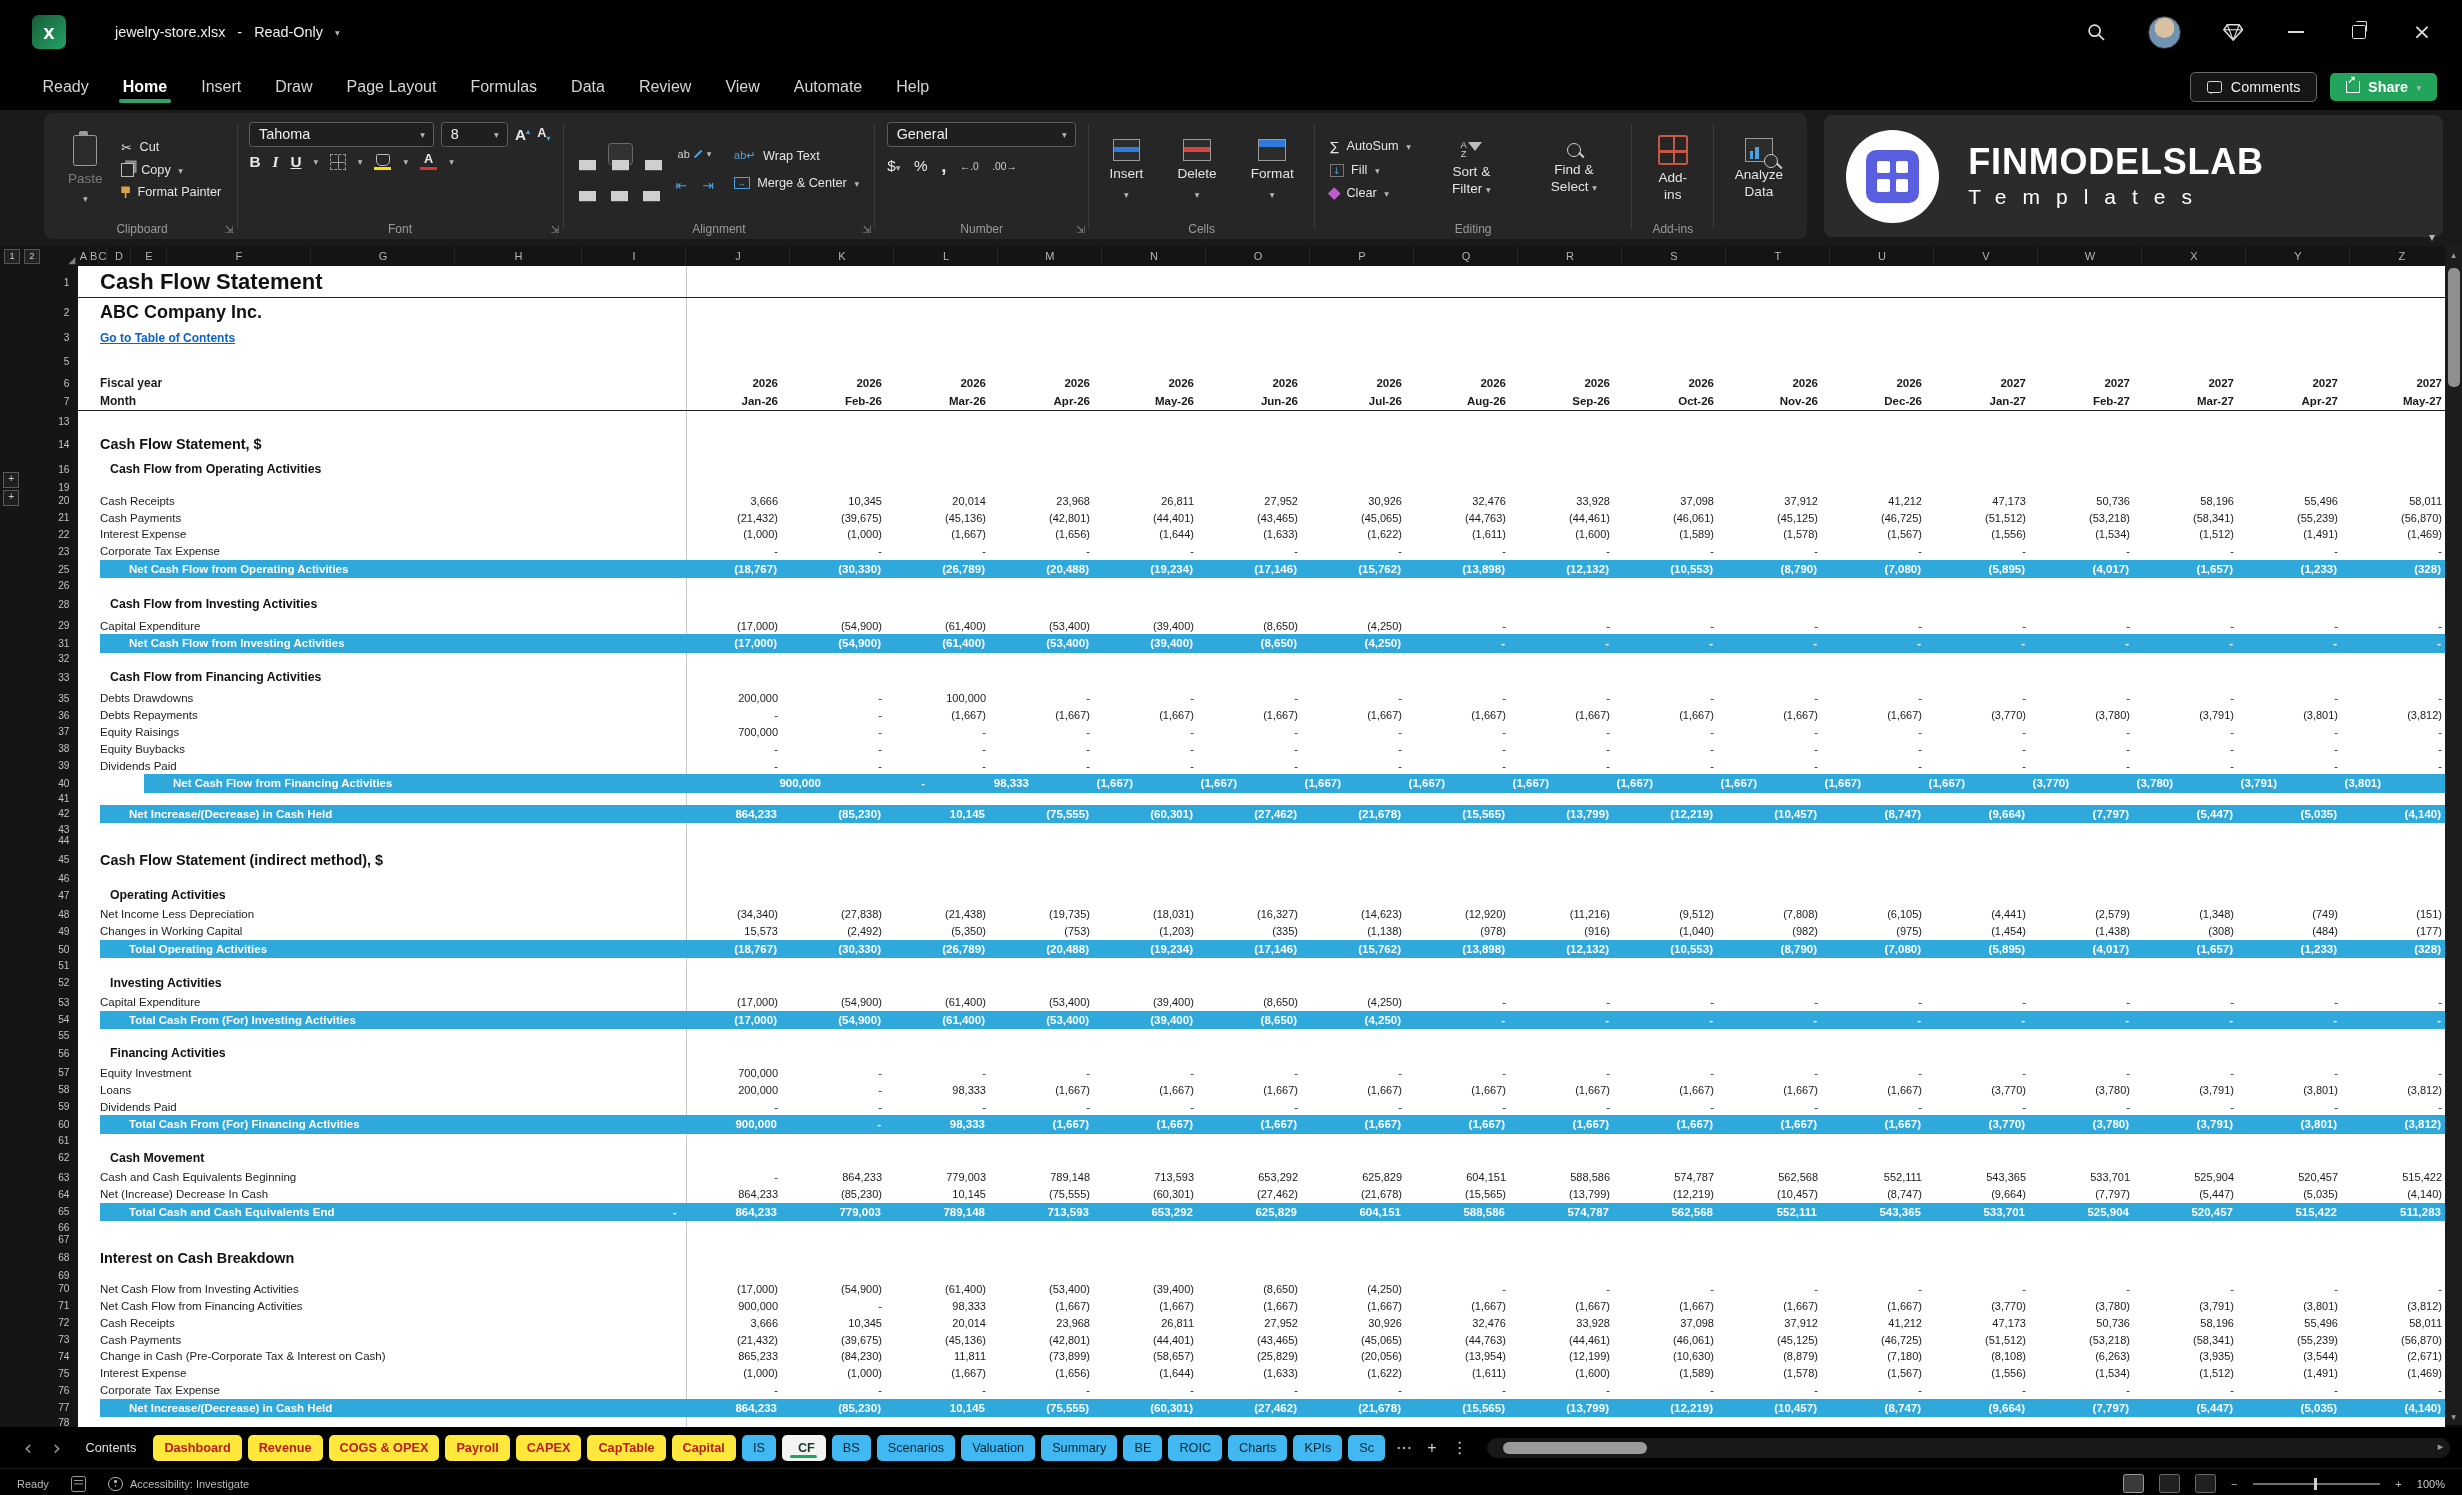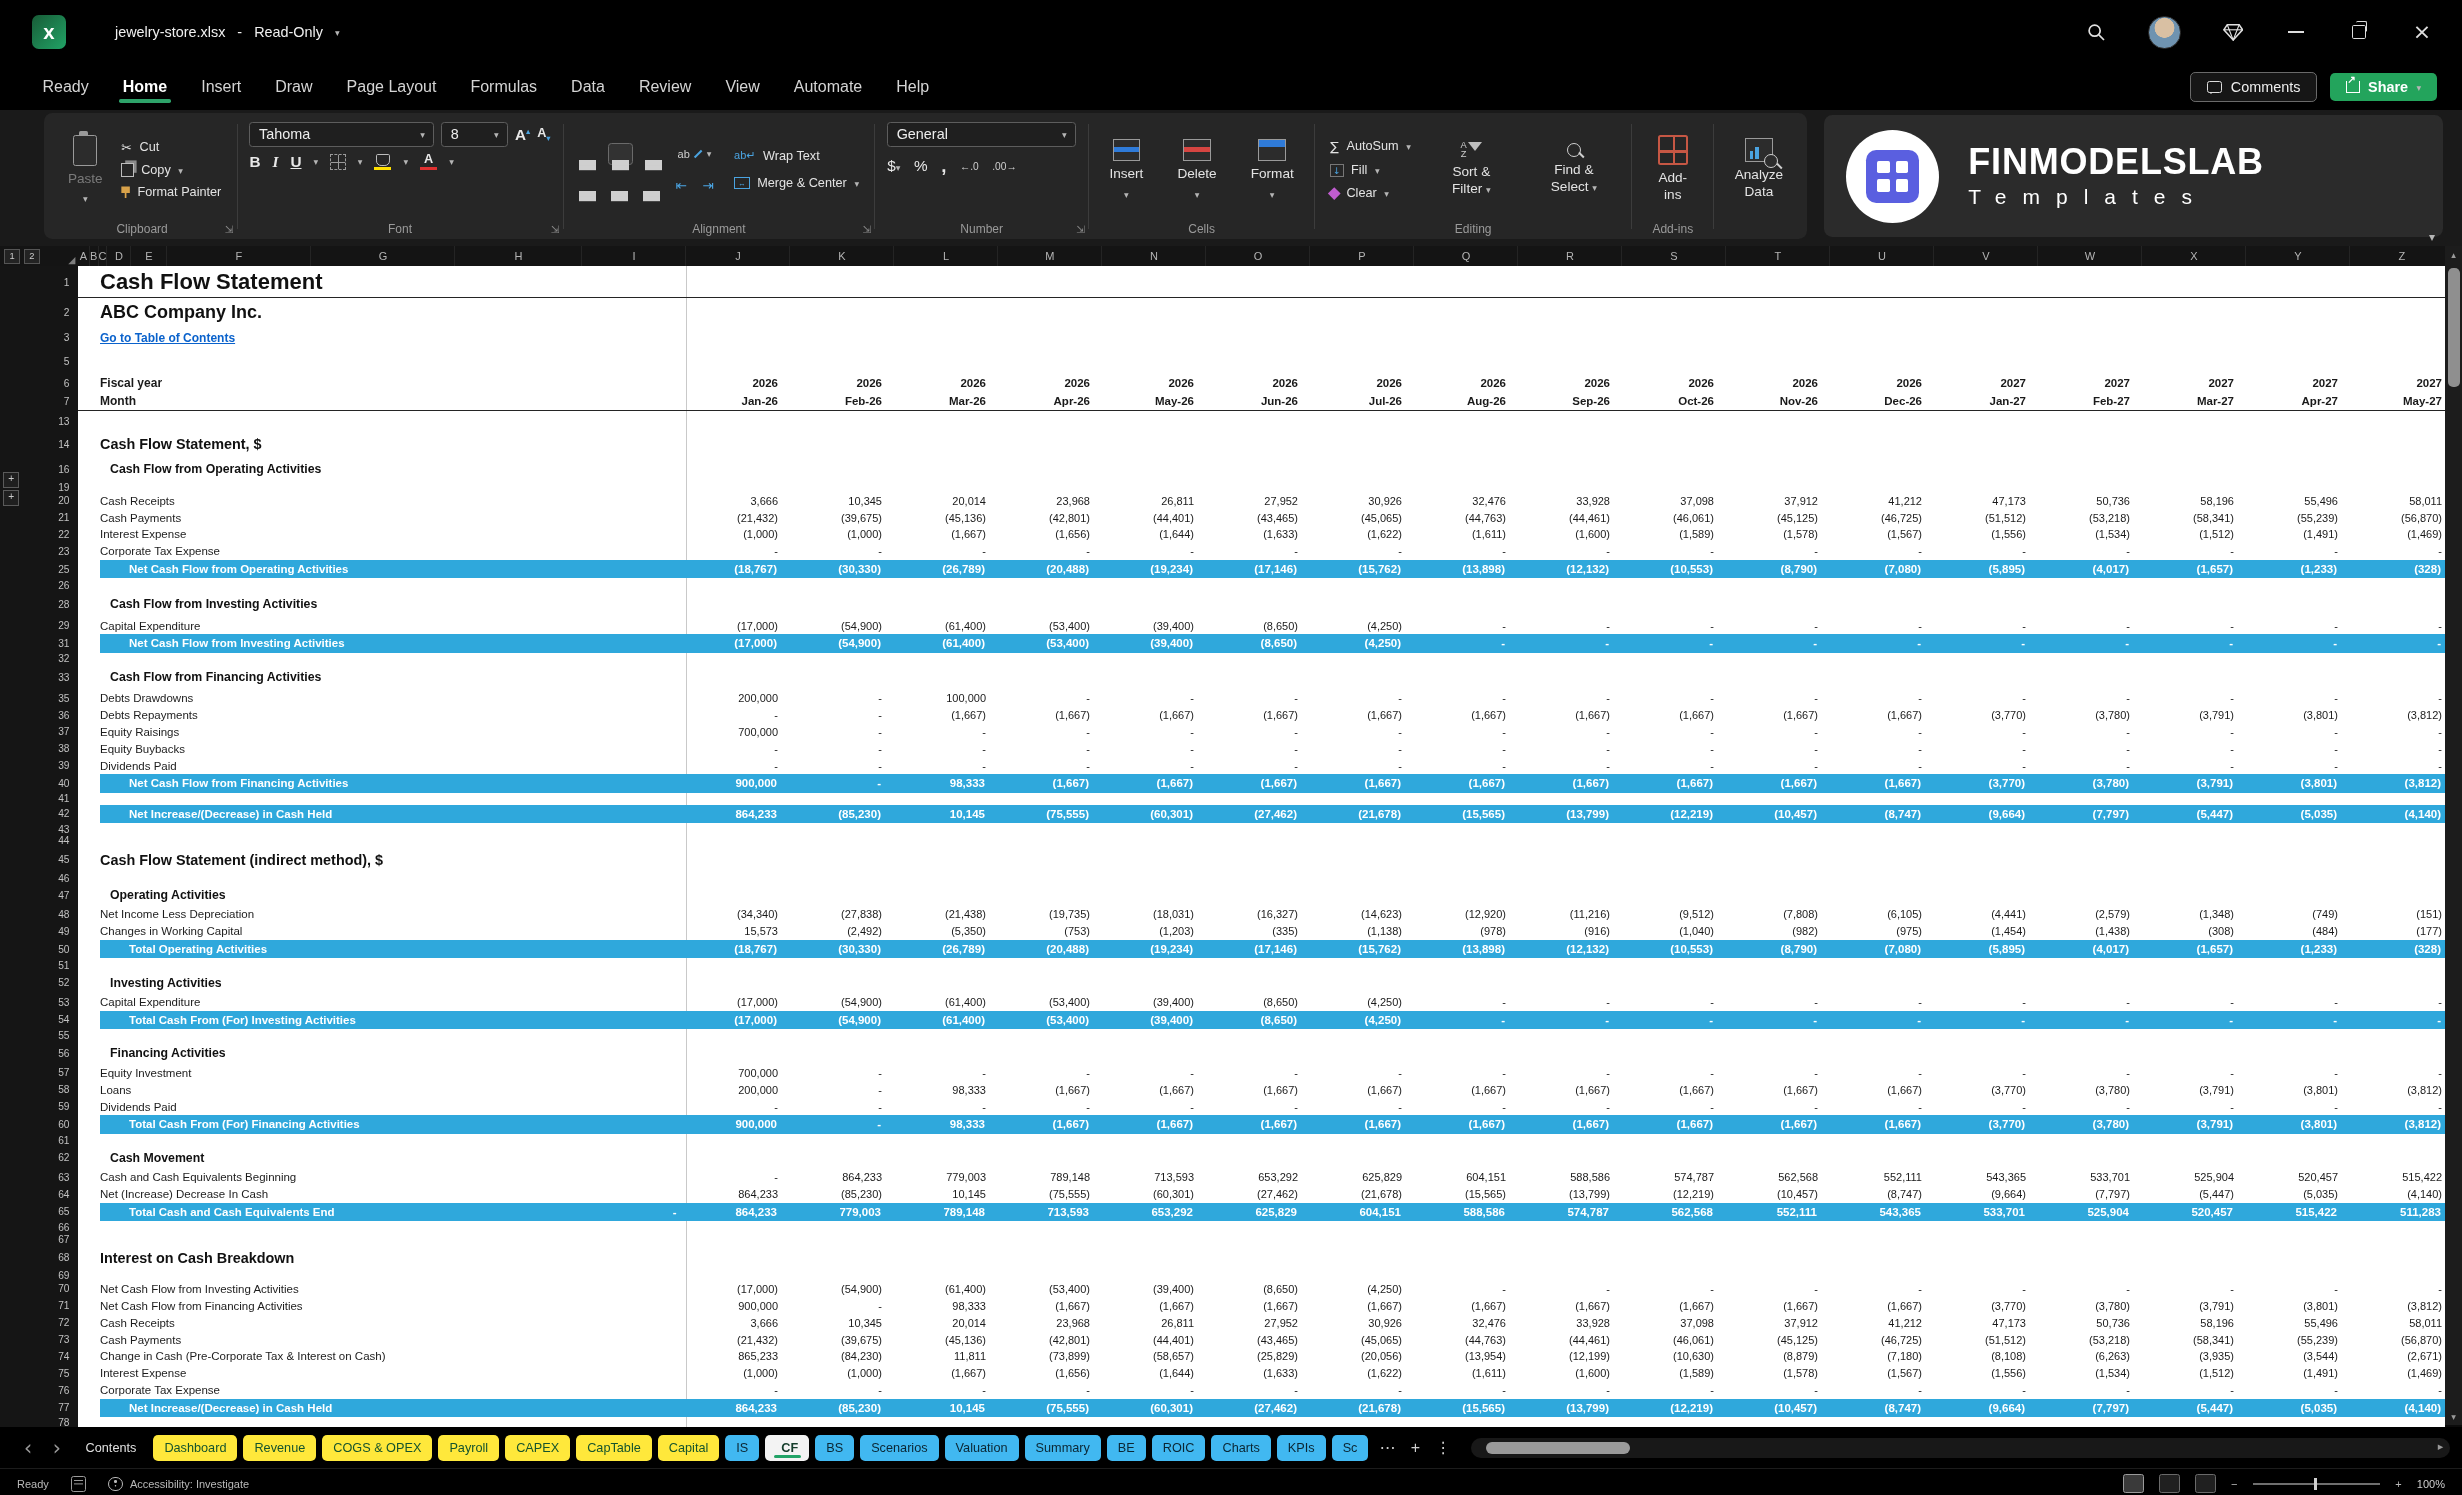--- a/index.html
+++ b/index.html
@@ -117,21 +117,21 @@
        color:#c9c9c9;font-size:10.2px;line-height:12px;text-align:center;z-index:5;}
   .vscroll{position:absolute;right:0;top:246px;height:1179px;width:17px;background:#1c1c1c;}
   .vthumb{position:absolute;left:2.5px;right:2.5px;top:22px;height:119px;background:#8f8f8f;border-radius:5.1px;}
   .varr{position:absolute;left:0;right:0;text-align:center;font-size:9.3px;color:#9a9a9a;}
 
   
   .tabstrip{height:41px;background:#000;display:flex;align-items:center;padding:0 12px 0 17px;gap:6.8px;}
   .navarr{font-size:20.4px;color:#9a9a9a;width:22px;text-align:center;}
   .stab{font-size:12.7px;padding:6px 11px;border-radius:5.1px;white-space:nowrap;position:relative;}
   .stab.plain{color:#e0e0e0;}
-  .stab.yellow{background:#ffe83b;color:#14532d;}
+  .stab.yellow{background:#ffe83b;color:#b91c1c;font-weight:bold;}
   .stab.blue{background:#41b8f1;color:#0b2633;}
   .stab.active{background:#f3f3f3;color:#143d2b;font-weight:bold;padding-left:16px;}
   .stab.active:after{content:"";position:absolute;left:8.5px;right:8.5px;bottom:2.5px;height:3.4px;background:#21a366;border-radius:1.7px;}
   .tglyph{color:#cfcfcf;font-size:16px;padding:0 4.2px;}
   .hscroll{flex:1;height:20.4px;background:#181818;border-radius:10.2px;position:relative;margin-left:8.5px;}
   .hthumb{position:absolute;left:15.3px;top:4.2px;width:144px;height:12px;background:#9a9a9a;border-radius:6px;}
   .harr{position:absolute;right:6.8px;top:2.5px;color:#9a9a9a;font-size:11px;}
 
   
   .statusbar{height:29px;background:#000;border-top:0.8px solid #1c1c1c;display:flex;align-items:center;
@@ -863,21 +863,21 @@
           <div class="v">-</div>
           <div class="v">-</div>
           <div class="v">-</div>
           <div class="v">-</div>
           <div class="v">-</div>
           <div class="v">-</div>
           <div class="v">-</div>
           <div class="v">-</div>
         </div>
       </div>
-      <div class="r r-total" style="height: 18.7px;">
+      <div class="r r-total" style="height: 18.7px; gap: 44px;">
         <div class="gut">40</div>
         <div class="band">
           <div class="lbl"><span>Net Cash Flow from Financing Activities</span></div>
           <div class="v">900,000</div>
           <div class="v">-</div>
           <div class="v">98,333</div>
           <div class="v">(1,667)</div>
           <div class="v">(1,667)</div>
           <div class="v">(1,667)</div>
           <div class="v">(1,667)</div>

